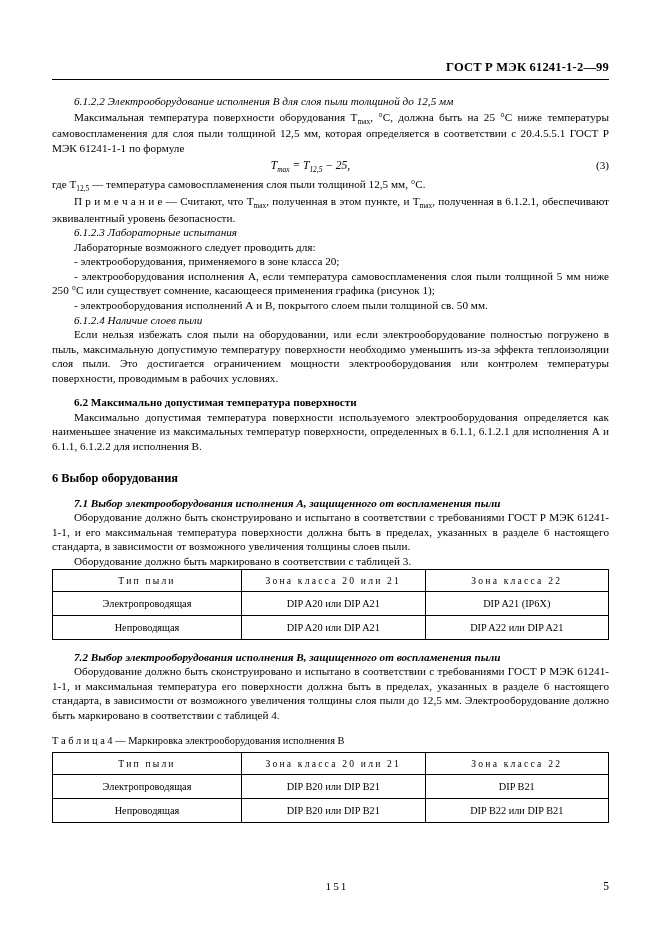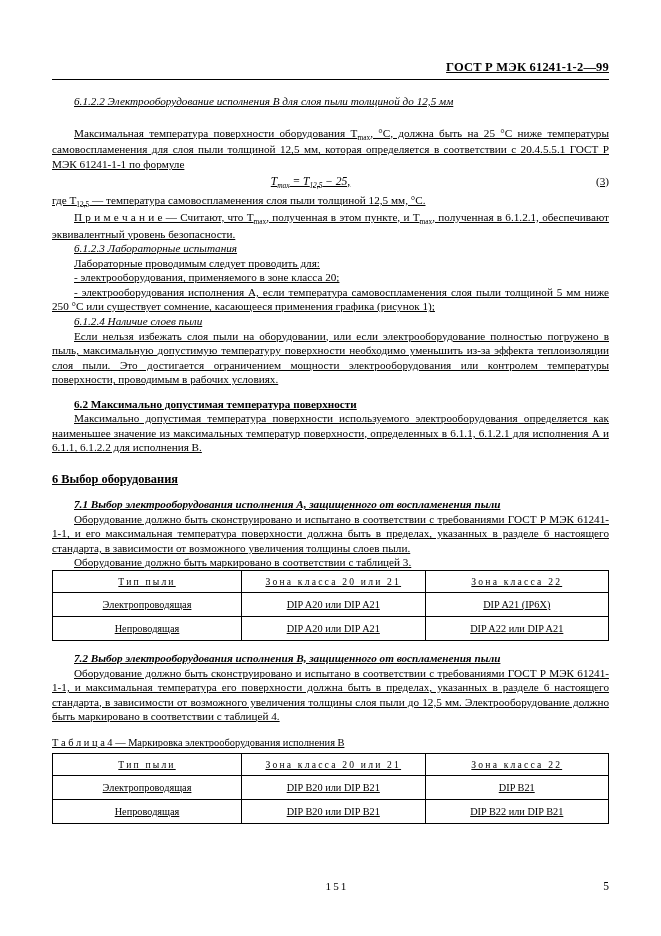--- a/index.html
+++ b/index.html
@@ -13,21 +13,20 @@
     font-family: "Liberation Serif", serif;
     color: #000000;
     position: relative;
   }
   .page {
     position: relative;
     width: 661px;
     height: 936px;
     box-sizing: border-box;
     padding: 60px 52px 18px 52px;
-    text-decoration: underline;
   }
   .header {
     text-align: right;
     font-family: "Liberation Serif", serif;
     font-weight: bold;
     font-size: 12.5px;
     letter-spacing: 0.2px;
     margin: 0 0 4px 0;
   }
   .header-rule {
@@ -122,21 +121,21 @@
   .footer-center {
     text-align: center;
     letter-spacing: 2px;
   }
   .footer-right {
     position: absolute;
     right: 0;
     bottom: 0;
     font-size: 11.5px;
   }
-  .para-gap { margin-top: 17px; }
+  .para-gap { margin-top: 1px; }
 </style>
 </head>
 <body>
 
 <div class="page">
 
   <div class="header">ГОСТ Р МЭК 61241-1-2—99</div>
   <hr class="header-rule">
 
   <p class="ind it">6.1.2.2 Электрооборудование исполнения В для слоя пыли толщиной до 12,5 мм</p>
@@ -144,23 +143,24 @@
 
   <div class="formula-row">
     <div class="formula-center it">T<sub>max</sub> = T<sub>12,5</sub> − 25,</div>
     <div class="formula-num">(3)</div>
   </div>
 
   <p>где T<sub>12,5</sub> — температура самовоспламенения слоя  пыли толщиной 12,5 мм, °С.</p>
   <p class="ind">П р и м е ч а н и е — Считают, что T<sub>max</sub>, полученная в этом пункте, и T<sub>max</sub>, полученная в 6.1.2.1, обеспечивают эквивалентный уровень безопасности.</p>
 
   <p class="ind it">6.1.2.3 Лабораторные испытания</p>
-  <p class="ind">Лабораторные проводимым следует проводить для:</p>
+  <p class="ind">Лабораторные возможного следует проводить для:</p>
   <p class="ind">- электрооборудования, применяемого в зоне класса 20;</p>
   <p class="ind">- электрооборудования исполнения А, если температура самовоспламенения слоя пыли толщиной 5 мм ниже 250 °С или существует сомнение, касающееся применения графика (рисунок 1);</p>
+  <p class="ind">- электрооборудования исполнений А и В, покрытого слоем пыли толщиной св. 50 мм.</p>
 
   <p class="ind it">6.1.2.4 Наличие слоев пыли</p>
   <p class="ind">Если нельзя избежать слоя пыли на оборудовании, или если электрооборудование полностью погружено в пыль, максимальную допустимую температуру поверхности необходимо уменьшить из-за эффекта теплоизоляции слоя пыли. Это достигается ограничением мощности электрооборудования или контролем температуры поверхности, проводимым в рабочих условиях.</p>
 
   <p class="sub-head-plain">6.2 Максимально допустимая температура поверхности</p>
   <p class="ind">Максимально допустимая температура поверхности используемого электрооборудования определяется как наименьшее значение из максимальных температур поверхности, определенных в 6.1.1, 6.1.2.1 для исполнения А и 6.1.1, 6.1.2.2 для исполнения В.</p>
 
   <p class="sec-head">6 Выбор оборудования</p>
 
   <p class="sub-head">7.1 Выбор электрооборудования исполнения А, защищенного от воспламенения пыли</p>

